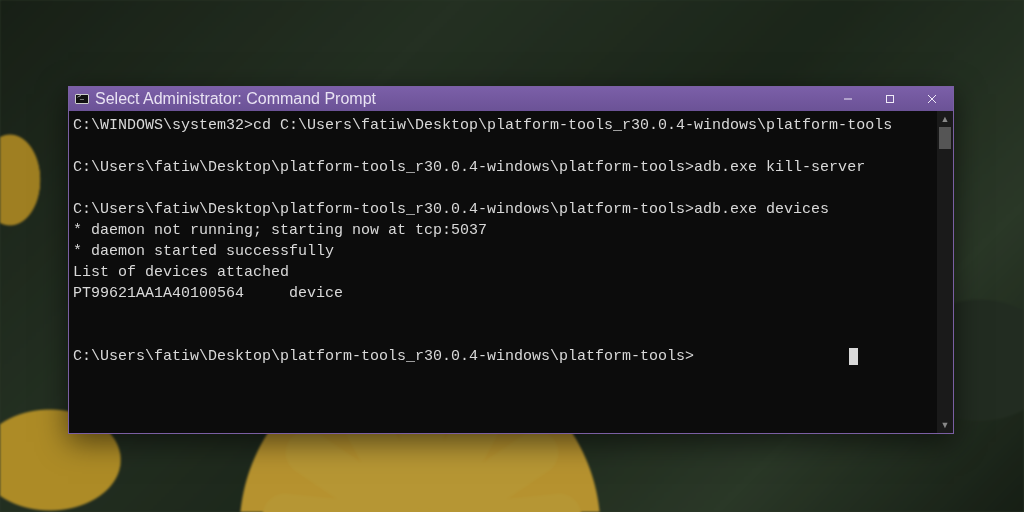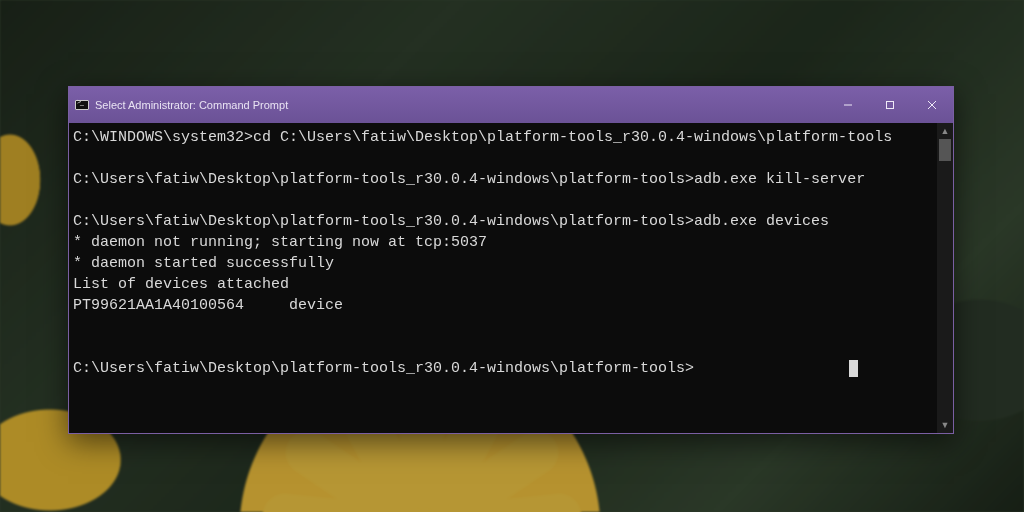--- a/index.html
+++ b/index.html
@@ -46,25 +46,25 @@
     .window {
       position: absolute;
       left: 68px; top: 86px;
       width: 886px; height: 348px;
       background: #0c0c0c;
       border: 1px solid #7a5fa3;
       box-shadow: 0 8px 28px rgba(0,0,0,.55);
       display: flex; flex-direction: column;
     }
     .titlebar {
-      height: 36px;
+      height: 24px;
       background: linear-gradient(#7b5fa8, #6b5296);
       display: flex; align-items: center;
       color: #e9e3f3;
-      font-size: 11px;
+      font-size: 16px;
       user-select: none;
     }
     .titlebar .app-icon {
       width: 14px; height: 10px;
       margin: 0 6px 0 6px;
       background: #111;
       border: 1px solid #ccc;
       border-radius: 1px;
       position: relative;
     }

